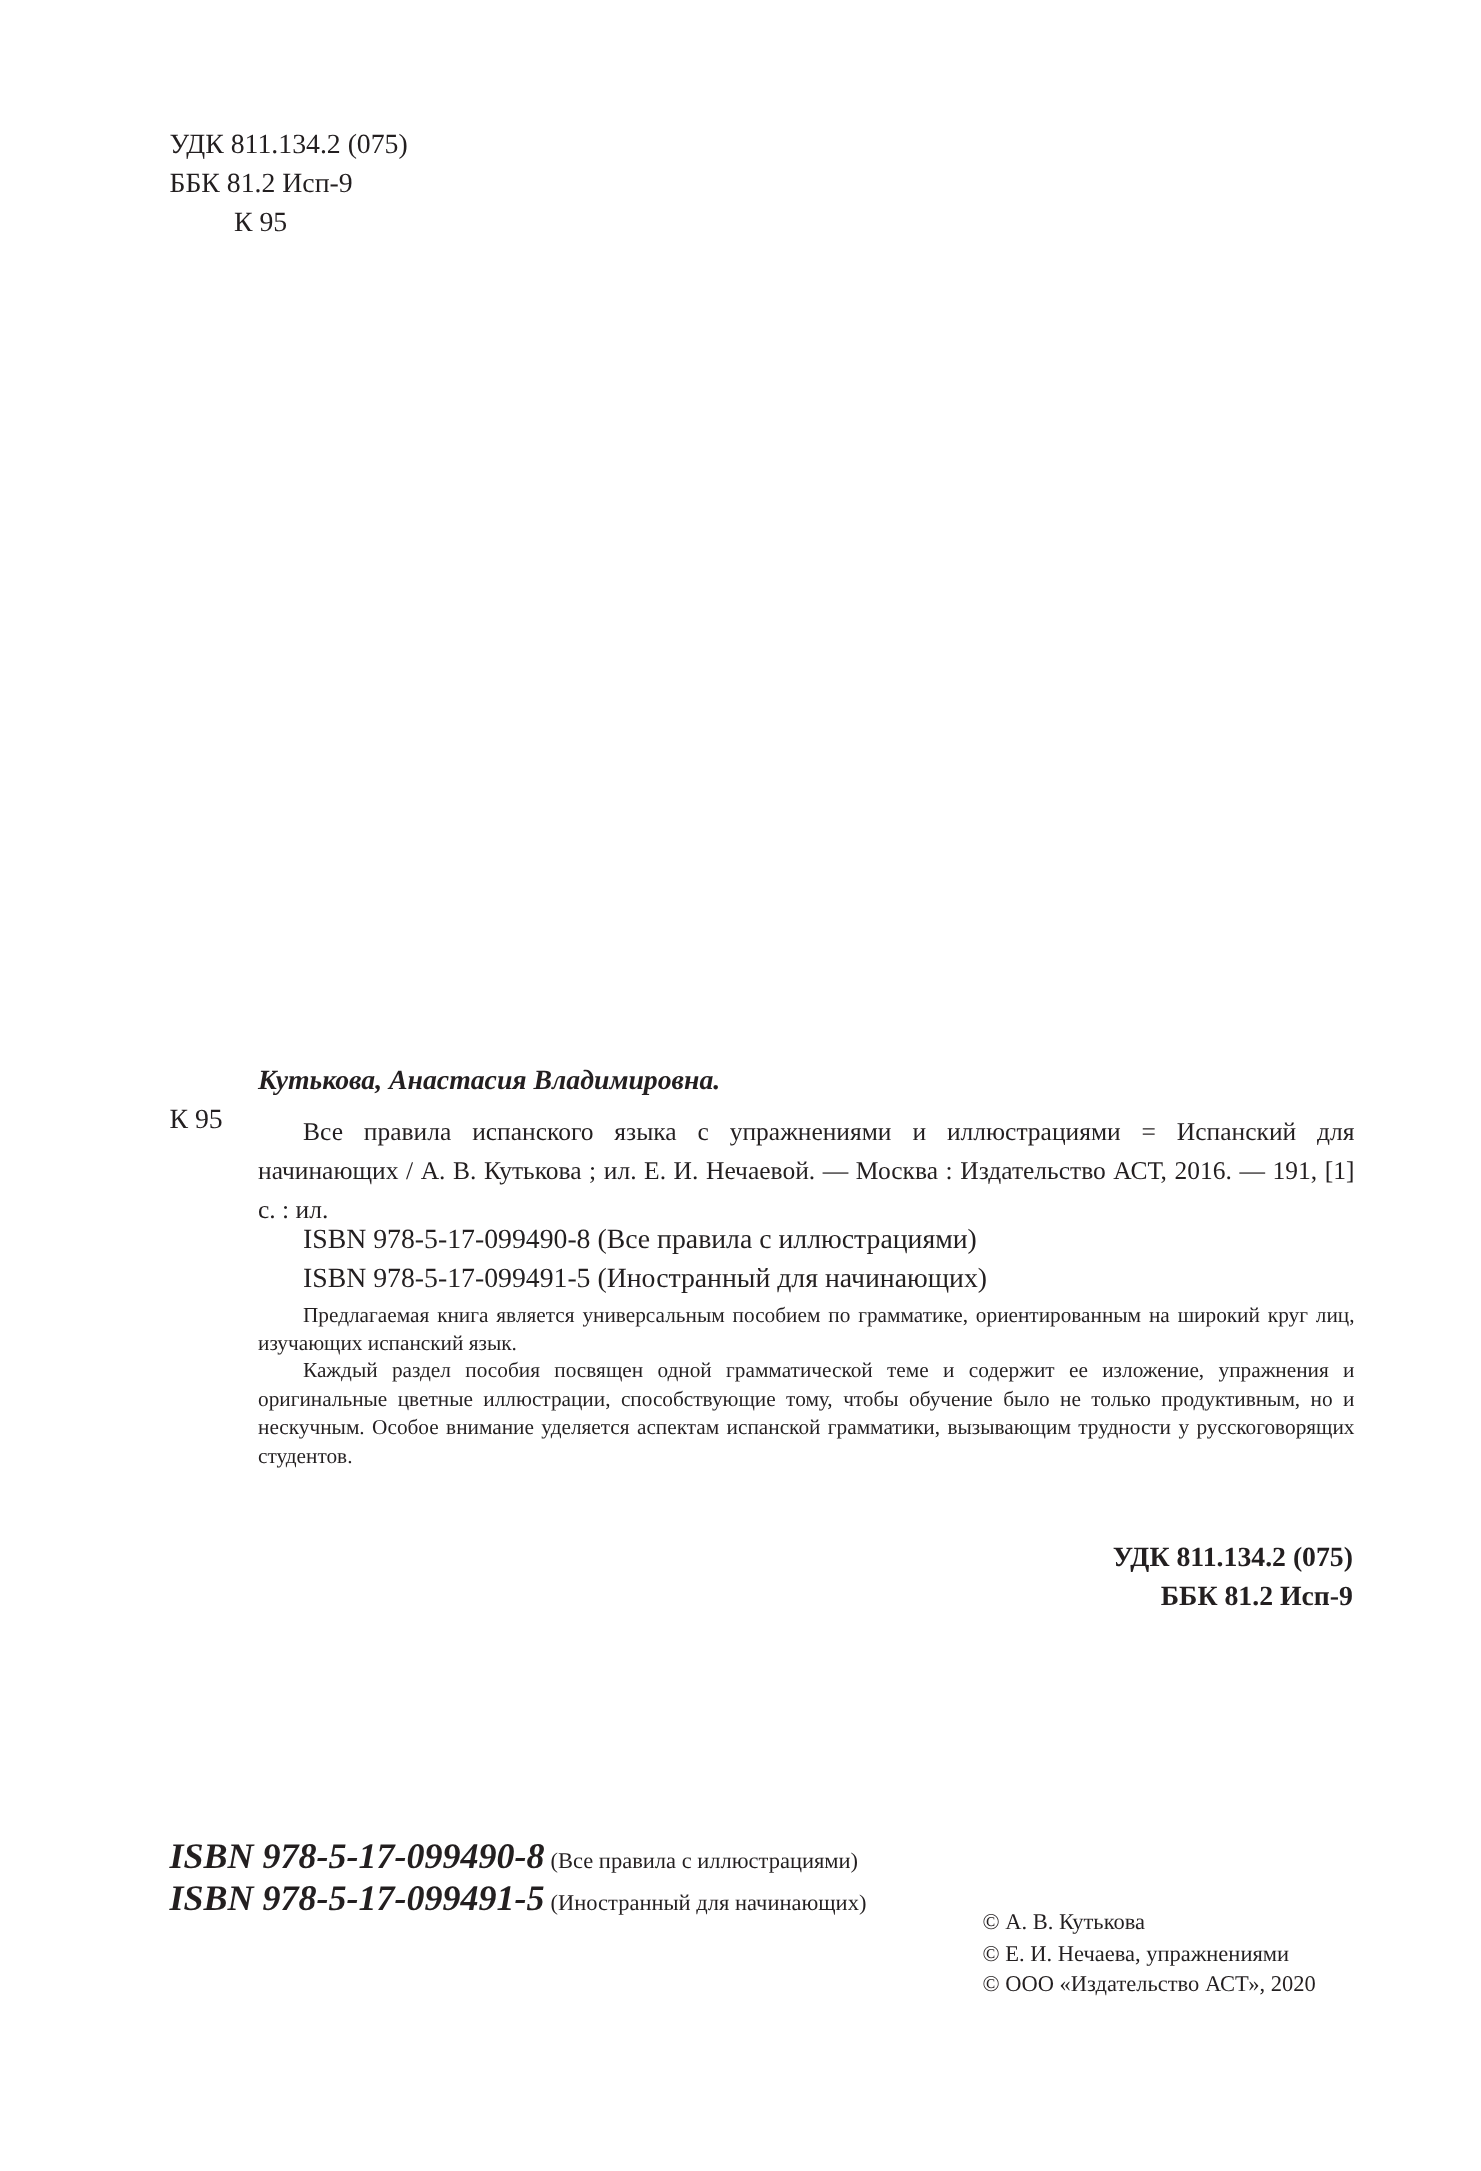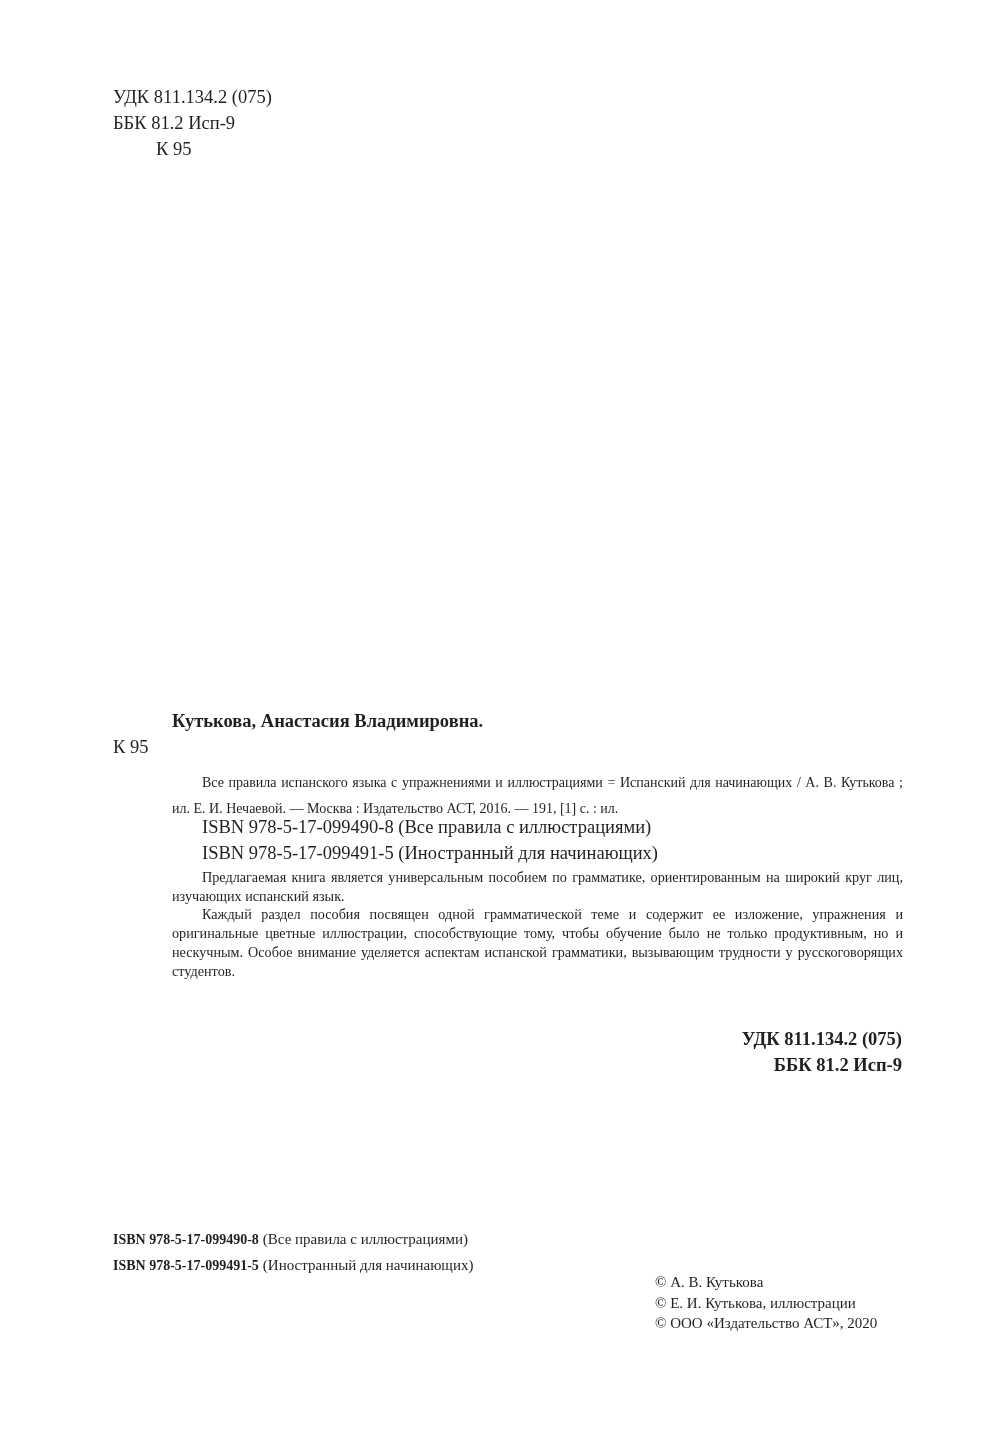--- a/index.html
+++ b/index.html
@@ -5,33 +5,33 @@
     html, body { margin: 0; padding: 0; background: #ffffff; }
     body {
       width: 987px; height: 1447px; position: relative; overflow: hidden;
       font-family: "Liberation Serif", "DejaVu Serif", serif;
       color: #231f20;
     }
     .abs { position: absolute; }
     .top-codes { left: 113px; top: 84px; font-size: 18.5px; line-height: 26px; }
     .top-codes .indent { padding-left: 43px; }
 
-    .author { left: 172px; top: 708px; font-size: 18.5px; font-weight: bold; line-height: 26px; }
+    .author { left: 172px; top: 708px; font-size: 18.5px; font-weight: bold; line-height: 26px; font-style: italic; }
     .kcode { left: 113px; top: 734px; font-size: 18.5px; line-height: 26px; }
-    .biblio { left: 172px; top: 770px; width: 731px; font-size: 14px; line-height: 26px; text-align: justify; }
+    .biblio { left: 172px; top: 742px; width: 731px; font-size: 17px; line-height: 26px; text-align: justify; }
     .biblio p { margin: 0; text-indent: 30px; }
     .isbn-block { left: 202px; top: 814px; font-size: 18.5px; line-height: 26px; }
 
     .annot { left: 172px; top: 868px; width: 731px; font-size: 14.2px; line-height: 18.7px; text-align: justify; }
     .annot p { margin: 0; text-indent: 30px; font-family: Liberation Serif, serif; }
 
     .udk-bottom { right: 85px; top: 1026px; font-size: 18.5px; font-weight: bold; line-height: 26px; text-align: right; }
 
     .isbn-bottom { left: 113px; top: 1226px; line-height: 25px; }
-    .isbn-bottom .num { font-weight: bold; font-size: 14px; }
+    .isbn-bottom .num { font-weight: bold; font-size: 24px; font-style: italic; }
     .isbn-bottom .desc { font-size: 15px; }
 
     .copyright { left: 655px; top: 1272px; font-size: 15px; line-height: 20.5px; }
   </style>
 </head>
 <body>
 
 <div class="abs top-codes">
   <div>УДК 811.134.2 (075)</div>
   <div>ББК 81.2 Исп-9</div>
@@ -65,15 +65,15 @@
     <span class="desc">(Все правила с иллюстрациями)</span>
   </div>
   <div>
     <span class="num">ISBN 978-5-17-099491-5</span>
     <span class="desc">(Иностранный для начинающих)</span>
   </div>
 </div>
 
 <div class="abs copyright">
   <div>© А. В. Кутькова</div>
-  <div>© Е. И. Кутькова, иллюстрации</div>
+  <div>© Е. И. Нечаева, упражнениями</div>
   <div>© ООО «Издательство АСТ», 2020</div>
 </div>
 
 </body></html>

